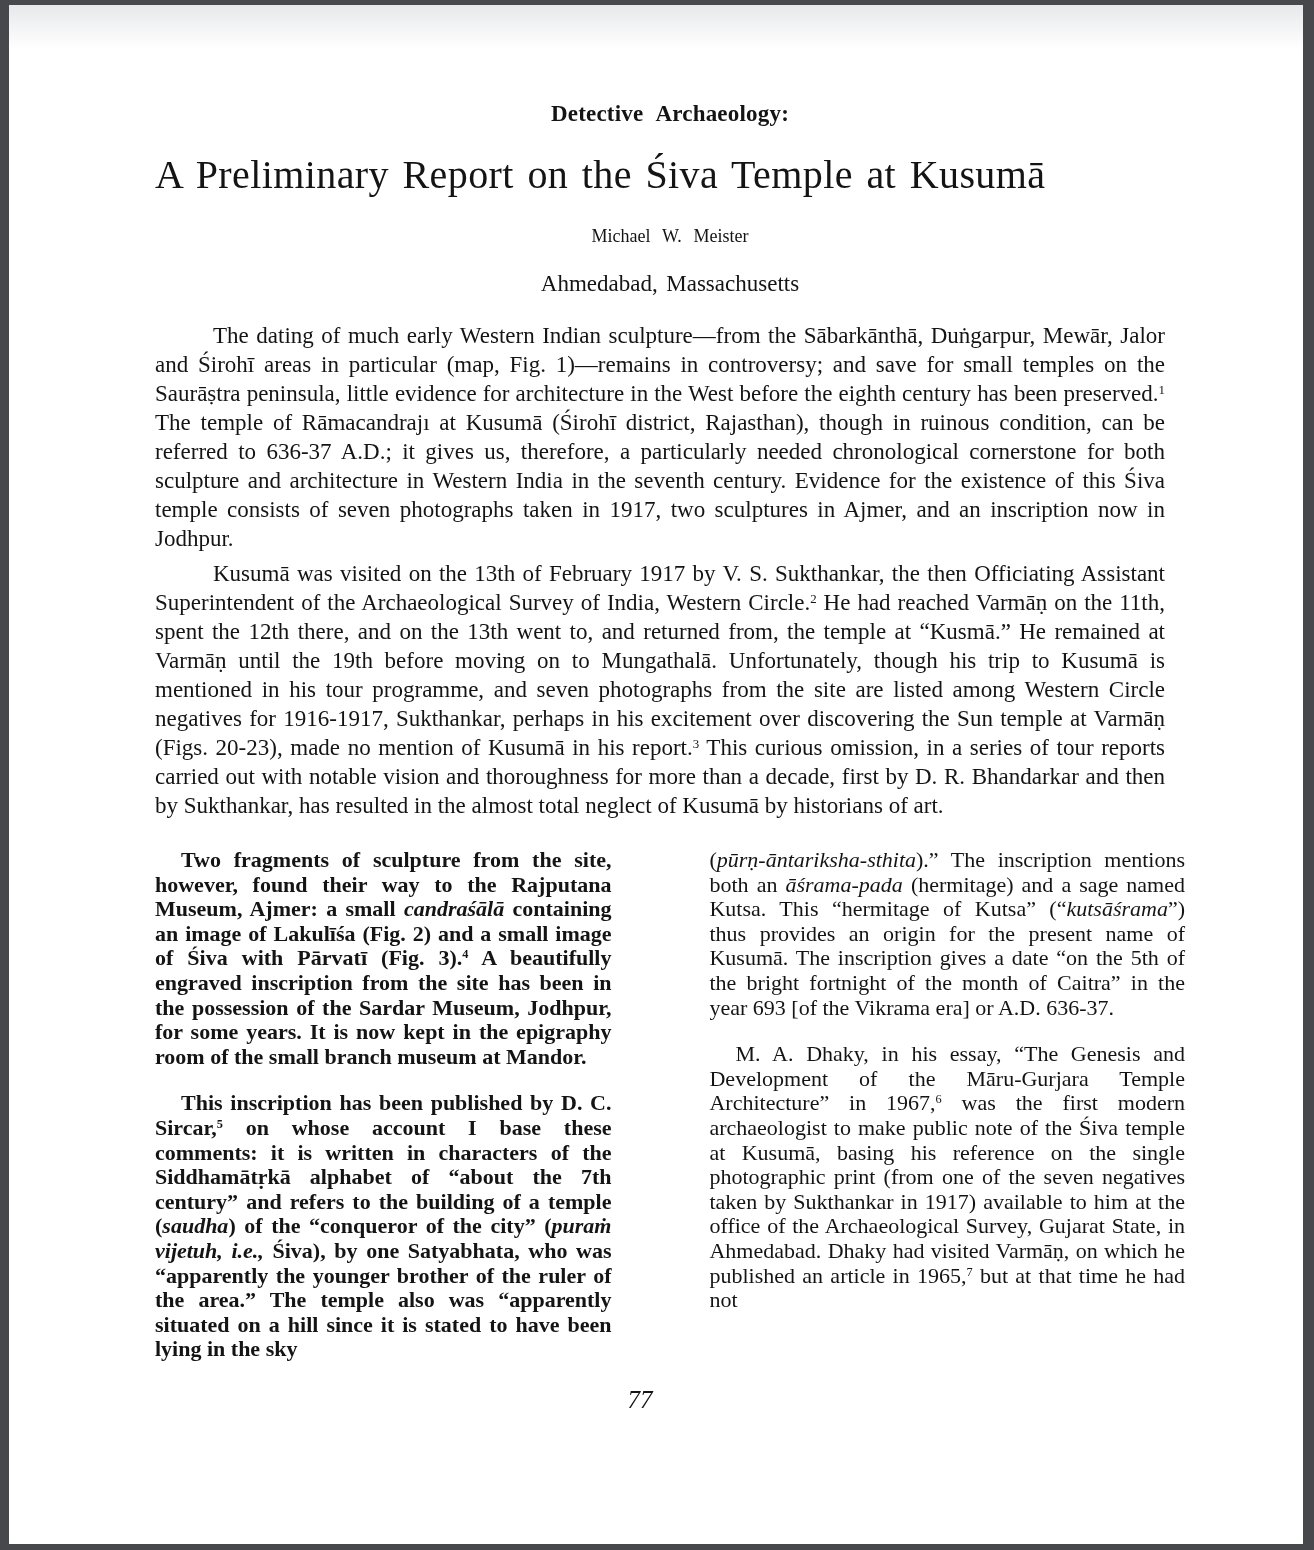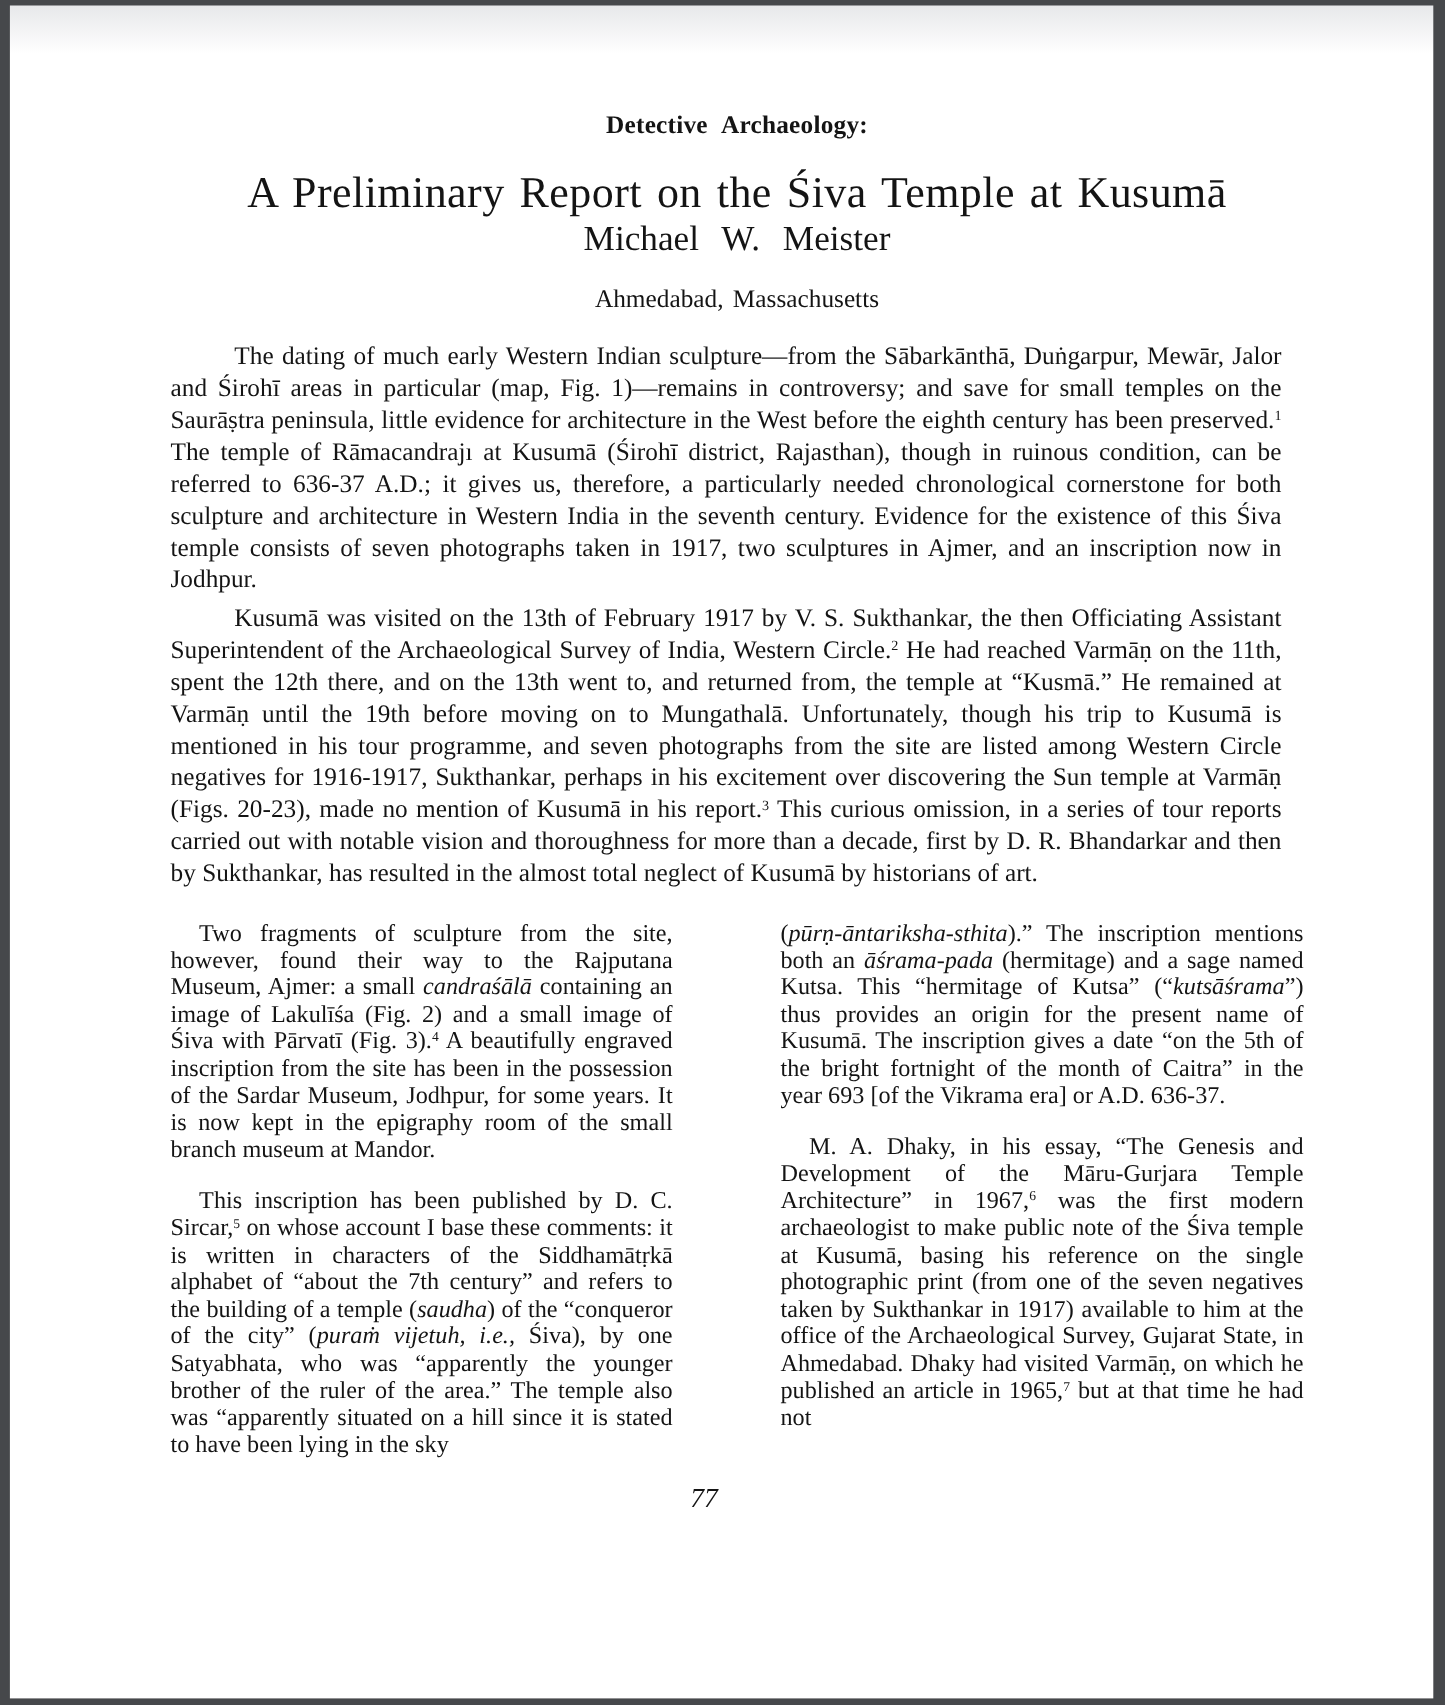--- a/index.html
+++ b/index.html
@@ -22,30 +22,31 @@
     padding: 96px 118px 0 146px; 
   }
   .kicker {
     text-align: center;
     font-weight: bold;
     font-size: 23px;
     word-spacing: 0.32em;
     letter-spacing: 0.2px;
   }
   .title {
-    text-align: center;
+    text-align: left;
     font-size: 40px;
     font-weight: normal;
     margin-top: 24px;
     letter-spacing: 0.4px;
     word-spacing: 0.08em;
   }
   .author {
     text-align: center;
-    font-size: 32px;
+    font-size: 18px;
+    margin-top: 28px;
     word-spacing: 0.4em;
   }
   .affiliation {
     text-align: center;
     font-size: 23px;
     margin-top: 24px;
     word-spacing: 0.12em;
   }
   .intro {
     margin-top: 24px;
@@ -58,21 +59,21 @@
   .intro p + p { margin-top: 6px; }
   .columns {
     display: flex;
     margin-top: 28px;
   }
   .col {
     font-size: 22px;
     line-height: 24.6px;
     text-align: justify;
   }
-  .col-left  { width: 480px; margin-right: 50px; }
+  .col-left  { width: 480px; margin-right: 50px; font-weight: bold; }
   .col-right { width: 500px; margin-left: 48px; }
   .col p { text-indent: 26px; }
   .col p.continuation { text-indent: 0; }
   .col p + p { margin-top: 22px; }
   sup {
     font-size: 0.56em;
     line-height: 0;
     vertical-align: 0.55em;
     letter-spacing: 0;
   }

